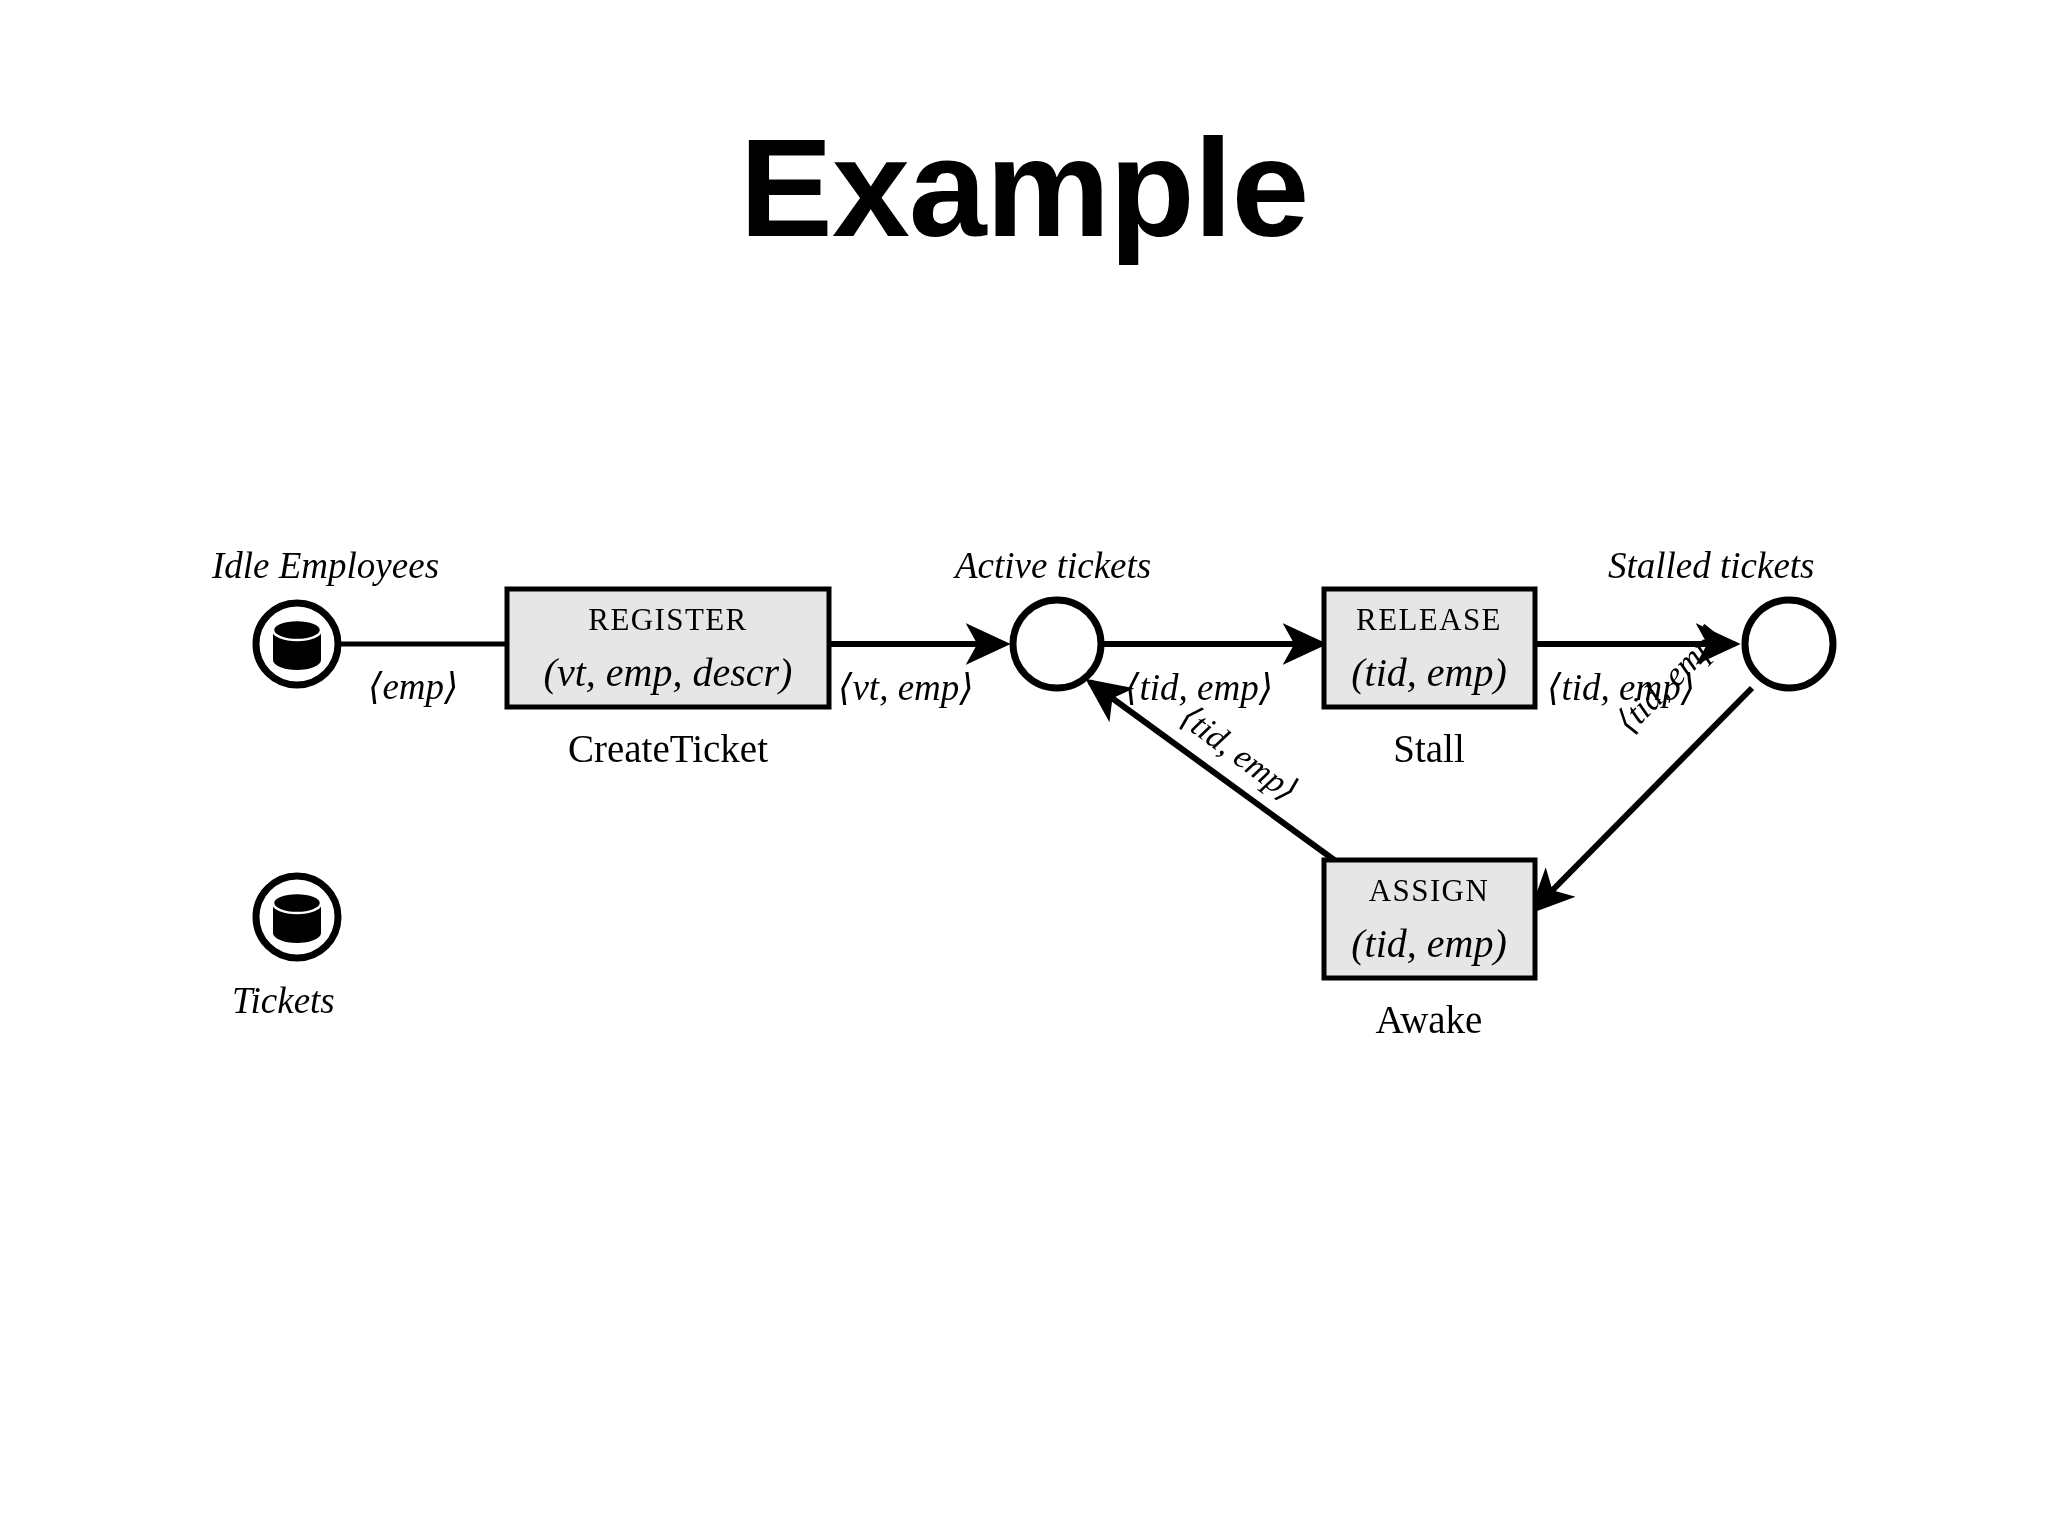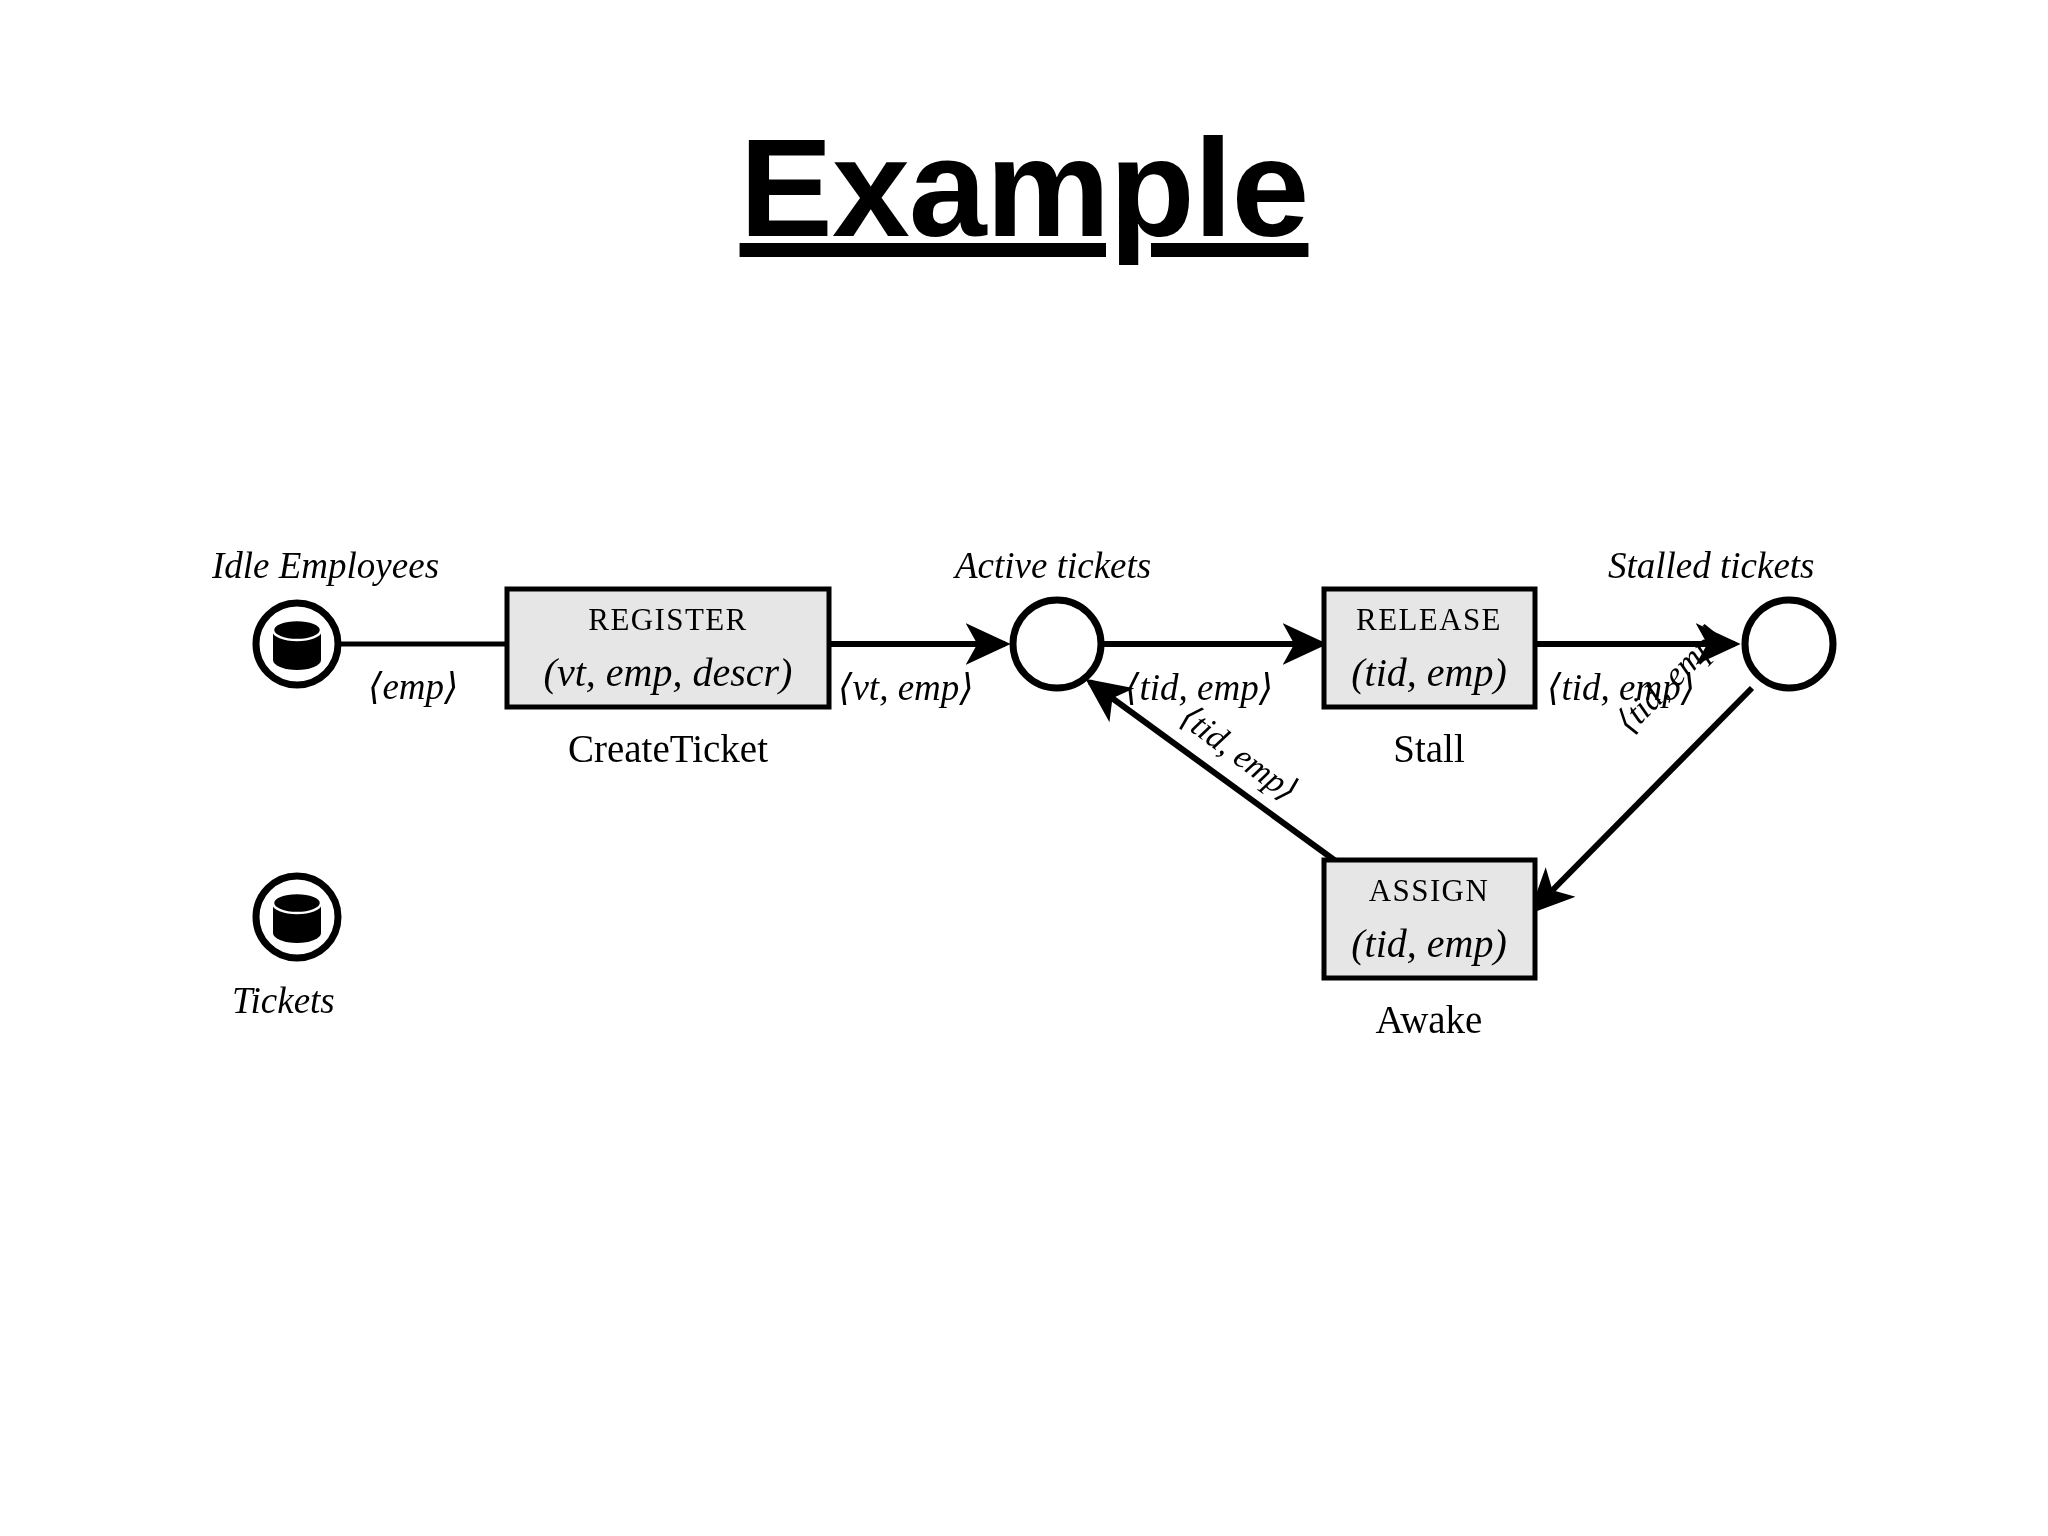--- a/index.html
+++ b/index.html
@@ -24,21 +24,20 @@
     top: 118px;
     left: 0;
     width: 2048px;
     text-align: center;
     font-family: "Liberation Sans", "DejaVu Sans", sans-serif;
     font-weight: bold;
     font-size: 140px;
     line-height: 1.0;
     letter-spacing: -1px;
     color: #000000;
-    text-decoration: underline;
   }
   #diagram {
     position: absolute;
     left: 0;
     top: 0;
   }
   
   .lbl-italic {
     font-family: "Liberation Serif", "DejaVu Serif", serif;
     font-style: italic;

